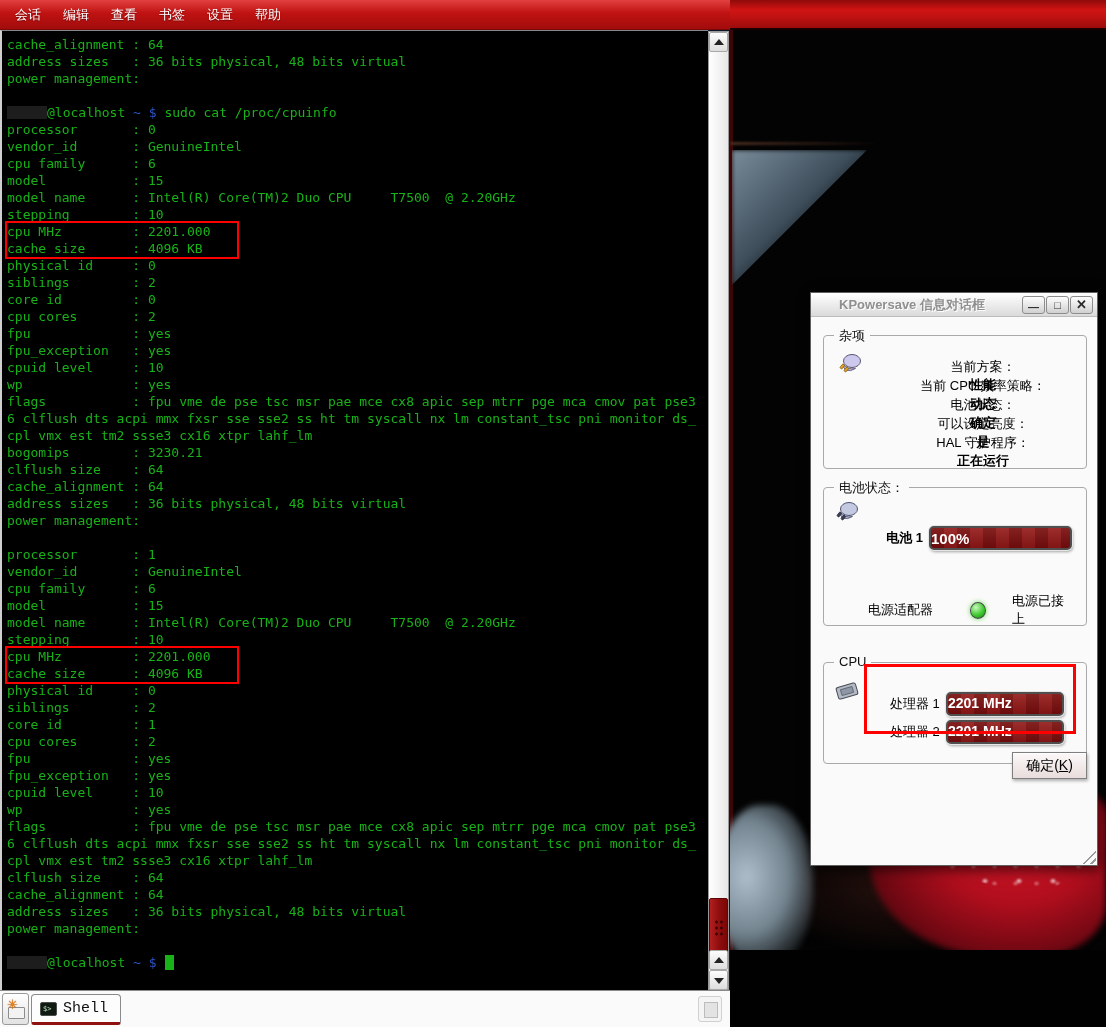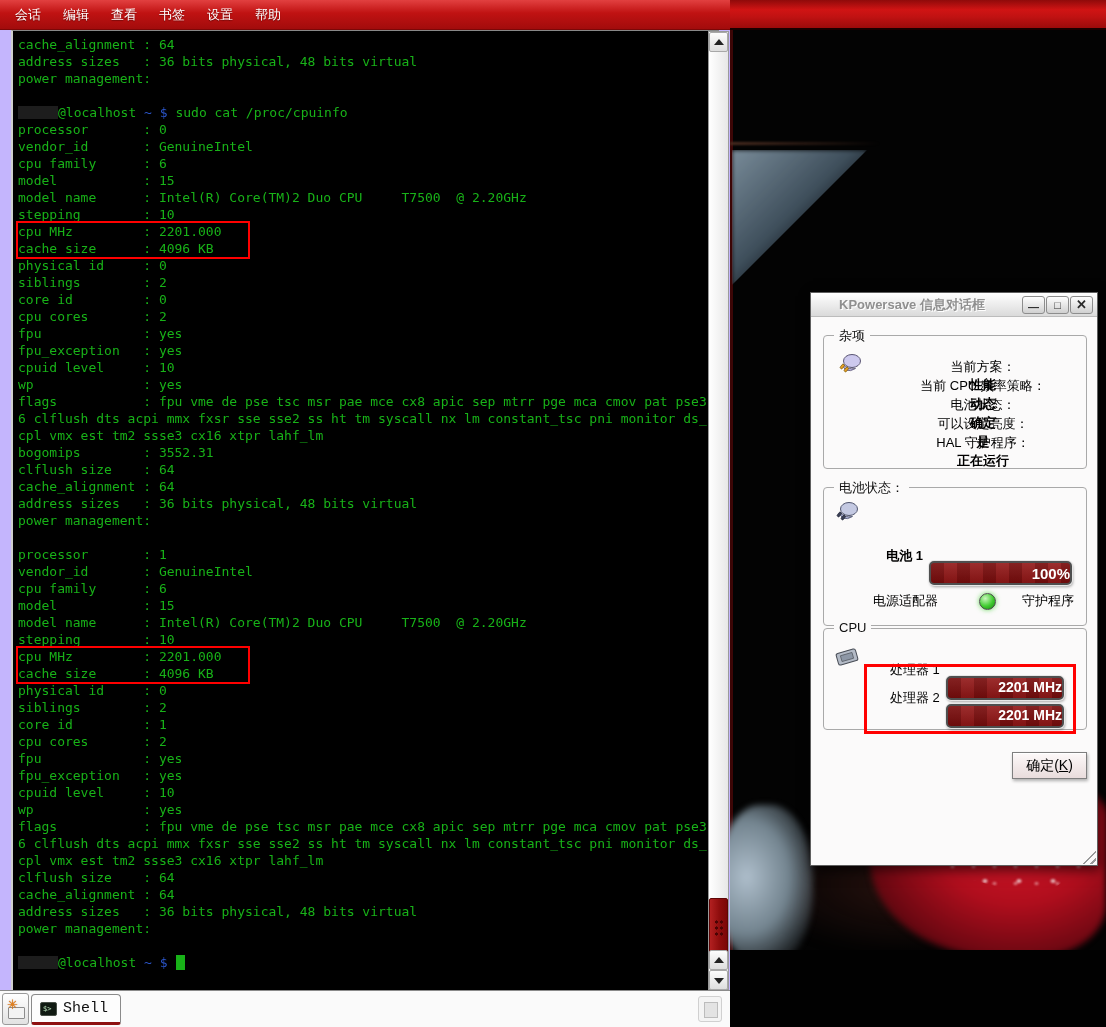--- a/index.html
+++ b/index.html
@@ -2,30 +2,30 @@
 <html style="--terminal-green: #18b218; --prompt-blue: #2a54c8; --highlight-red: #ff0000; --progress-red: #8e0e0e; --menubar-red: #c01212; --led-green: #3ecb2e;"><head>
 <meta charset="utf-8">
 <style>
   html,body{margin:0;padding:0;}
   body{
     position:relative; width:1106px; height:1027px; overflow:hidden;
     background:#000; font-family:"Liberation Sans",sans-serif;
     -webkit-font-smoothing:antialiased;
   }
   
-  #konsole{position:absolute;left:0;top:0;width:730px;height:1027px;background:#c4b5fd;}
+  #konsole{position:absolute;left:0;top:0;width:730px;height:1027px;background:#0f172a;}
   #menubar{
     position:absolute;left:0;top:0;width:100%;height:30px;
     background:linear-gradient(#e24040 0%, var(--menubar-red) 45%, #a20c0c 100%);
     border-bottom:1px solid #7c0707; box-sizing:border-box;
     display:flex;align-items:center;padding-left:4px;
   }
   .menu-item{color:#fff;font-size:13px;padding:0 11px;line-height:30px;text-shadow:0 1px 1px rgba(0,0,0,.4);cursor:default;}
   #term{
-    position:absolute;left:11px;top:30px;width:708px;height:960px;background:#000;
+    position:absolute;left:0;top:30px;width:708px;height:960px;background:#000;
     box-sizing:border-box;border-left:2px solid #cfcfcf;border-top:1px solid #888;
     padding:5px 0 0 5px;overflow:hidden;
     font-family:"DejaVu Sans Mono","Liberation Mono",monospace;
     font-size:13px;line-height:17px;color:var(--terminal-green);
   }
   .term-line{white-space:pre;height:17px;}
   .t-blue{color:var(--prompt-blue);}
   .t-green{color:var(--terminal-green);}
   .redact{display:inline-block;width:40px;height:13px;background:#1d1d1d;vertical-align:-2px;}
   .cursor{display:inline-block;width:9px;height:15px;background:var(--terminal-green);vertical-align:-3px;margin-left:1px;}
@@ -105,32 +105,31 @@
   .misc-row .val{font-weight:bold;}
   #grp-batt{top:194px;height:139px;}
   #grp-batt .grp-icon{position:absolute;left:10px;top:12px;}
   #batt-row{position:absolute;left:44px;top:38px;right:14px;display:flex;align-items:center;}
   #batt-label{font-size:13px;font-weight:bold;width:55px;text-align:right;padding-right:6px;}
   .redbar{
     height:24px;border:2px solid #4f4f4f;border-radius:5px;box-sizing:border-box;
     background:
       repeating-linear-gradient(90deg, rgba(0,0,0,.14) 0 13px, rgba(255,255,255,.03) 13px 26px),
       linear-gradient(rgba(255,255,255,.10), rgba(0,0,0,.12)), var(--progress-red);
-    color:#fff;font-weight:bold;text-align:right;
+    color:#fff;font-weight:bold;text-align:left;
     box-shadow:0 0 0 1px #e6e6e6, 1px 2px 3px rgba(0,0,0,.35);
-    margin-top:35px;
   }
   #batt-bar{flex:1;font-size:15px;line-height:21px;}
   #adapter-row{position:absolute;left:44px;top:104px;right:12px;display:flex;align-items:center;font-size:13px;justify-content:flex-end;}
   #adapter-label{width:92px;}
   #power-led{width:15px;height:15px;border-radius:50%;margin-left:14px;
     background:radial-gradient(circle at 35% 30%, #c9f7bd, #3ecb2e 55%, #1d7f17);
     border:1px solid #4a4a4a;box-shadow:0 0 5px rgba(70,214,54,.8);}
   #adapter-status{margin-left:26px;}
-  #grp-cpu{top:335px;height:102px;}
+  #grp-cpu{top:369px;height:102px;}
   #grp-cpu .grp-icon{position:absolute;left:9px;top:16px;}
   .cpu-row{position:absolute;left:66px;right:22px;height:24px;display:flex;align-items:center;}
   .cpu-row .cpu-label{font-size:13px;width:56px;}
   .cpu-row .redbar{flex:1;font-size:14px;line-height:19px;}
   #cpu-row-0{top:29px;} #cpu-row-1{top:57px;}
   #cpu-annotation{position:absolute;left:53px;top:371px;width:212px;height:70px;border:3px solid var(--highlight-red);box-sizing:border-box;pointer-events:none;}
   #ok-button{
     position:absolute;right:10px;top:459px;width:75px;height:27px;
     background:linear-gradient(#fdf9f9,#e9dcdc);border:1px solid #7f7f7f;border-radius:0;
     box-shadow:inset 0 1px 0 #fff, 1px 2px 3px rgba(0,0,0,.3);
@@ -172,21 +171,21 @@
       <div class="term-line">siblings        : 2</div>
       <div class="term-line">core id         : 0</div>
       <div class="term-line">cpu cores       : 2</div>
       <div class="term-line">fpu             : yes</div>
       <div class="term-line">fpu_exception   : yes</div>
       <div class="term-line">cpuid level     : 10</div>
       <div class="term-line">wp              : yes</div>
       <div class="term-line">flags           : fpu vme de pse tsc msr pae mce cx8 apic sep mtrr pge mca cmov pat pse3</div>
       <div class="term-line">6 clflush dts acpi mmx fxsr sse sse2 ss ht tm syscall nx lm constant_tsc pni monitor ds_</div>
       <div class="term-line">cpl vmx est tm2 ssse3 cx16 xtpr lahf_lm</div>
-      <div class="term-line">bogomips        : 3552.31</div>
+      <div class="term-line">bogomips        : 3230.21</div>
       <div class="term-line">clflush size    : 64</div>
       <div class="term-line">cache_alignment : 64</div>
       <div class="term-line">address sizes   : 36 bits physical, 48 bits virtual</div>
       <div class="term-line">power management:</div>
       <div class="term-line">&nbsp;</div>
       <div class="term-line">processor       : 1</div>
       <div class="term-line">vendor_id       : GenuineIntel</div>
       <div class="term-line">cpu family      : 6</div>
       <div class="term-line">model           : 15</div>
       <div class="term-line">model name      : Intel(R) Core(TM)2 Duo CPU     T7500  @ 2.20GHz</div>
@@ -309,21 +308,21 @@
           <rect x="7" y="15" width="2.6" height="5" rx="1" fill="#3a3f55" stroke="#23273a" stroke-width=".7" transform="rotate(38 8.3 17.5)"></rect>
         </svg>
     </span>
     <div id="batt-row">
       <span id="batt-label">电池 1</span>
       <div class="redbar" id="batt-bar">100%</div>
     </div>
     <div id="adapter-row">
       <span id="adapter-label">电源适配器</span>
       <span id="power-led"></span>
-      <span id="adapter-status">守护程序</span>
+      <span id="adapter-status">电源已接上</span>
     </div>
   </div>
 
   <div class="group" id="grp-cpu">
     <span class="group-legend">CPU</span>
     <span class="grp-icon">
       <svg width="28" height="24" viewBox="0 0 28 24">
           <g transform="rotate(-16 14 12)">
             <rect x="4" y="6" width="20" height="12" rx="2" fill="#b3bac6" stroke="#474c55"></rect>
             <rect x="8" y="9" width="12" height="6" fill="#8d97a6" stroke="#5a6068" stroke-width=".8"></rect>

